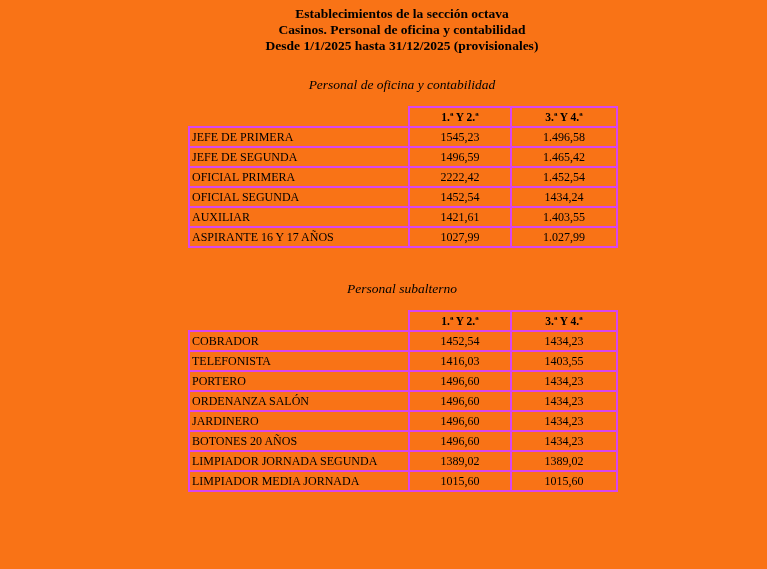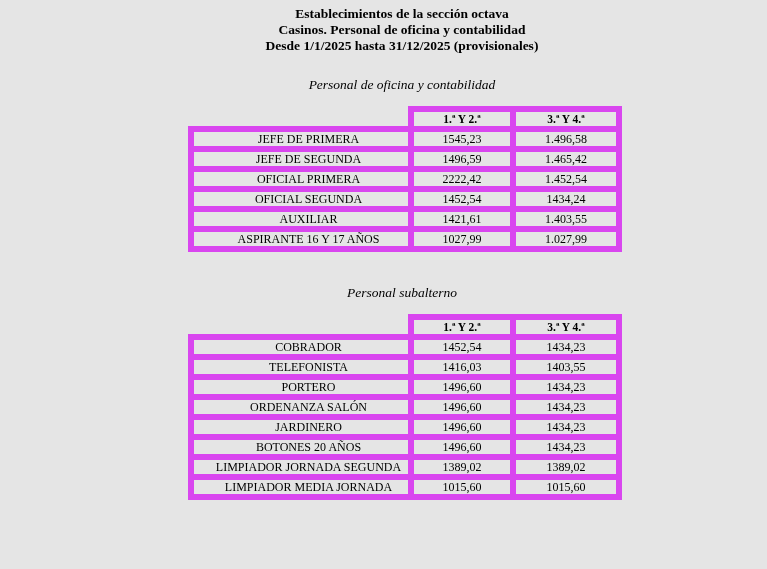--- a/index.html
+++ b/index.html
@@ -7,21 +7,21 @@
   body {
     width: 767px; height: 569px;
     background: #ffffff;
     font-family: "Liberation Serif", "DejaVu Serif", serif;
     color: #000000;
     -webkit-font-smoothing: antialiased;
   }
   .page {
     position: relative;
     width: 767px; height: 569px;
-    background: #e5e5e5;
+    background: #f97316;
     overflow: hidden;
   }
   .content {
     position: absolute;
     left: 188px; top: 0;
     width: 428px;
   }
   .title-block {
     margin-top: 6px;
     text-align: center;
@@ -38,41 +38,41 @@
   }
   .heading-1 { margin-top: 23px; }
   .heading-2 { margin-top: 33px; }
   table.wage-table {
     border-collapse: collapse;
     table-layout: fixed;
     width: 428px;
     margin-top: 14px;
   }
   table.wage-table td, table.wage-table th {
-    border: 6px solid #d946ef;
+    border: 2px solid #d946ef;
     height: 20px;
     padding: 0;
     font-size: 12px;
     line-height: 14px;
     vertical-align: middle;
     overflow: hidden;
     white-space: nowrap;
   }
   table.wage-table th.col-head {
     font-weight: bold;
     font-size: 11.5px;
     text-align: center;
   }
   table.wage-table td.corner {
     border: none;
     background: transparent;
   }
   table.wage-table td.label {
-    text-align: center;
-    padding-left: 15px;
+    text-align: left;
+    padding-left: 2px;
   }
   table.wage-table td.value {
     text-align: center;
   }
   col.c-label { width: 220px; }
   col.c-v1 { width: 102px; }
   col.c-v2 { width: 106px; }
 </style>
 </head>
 <body>

